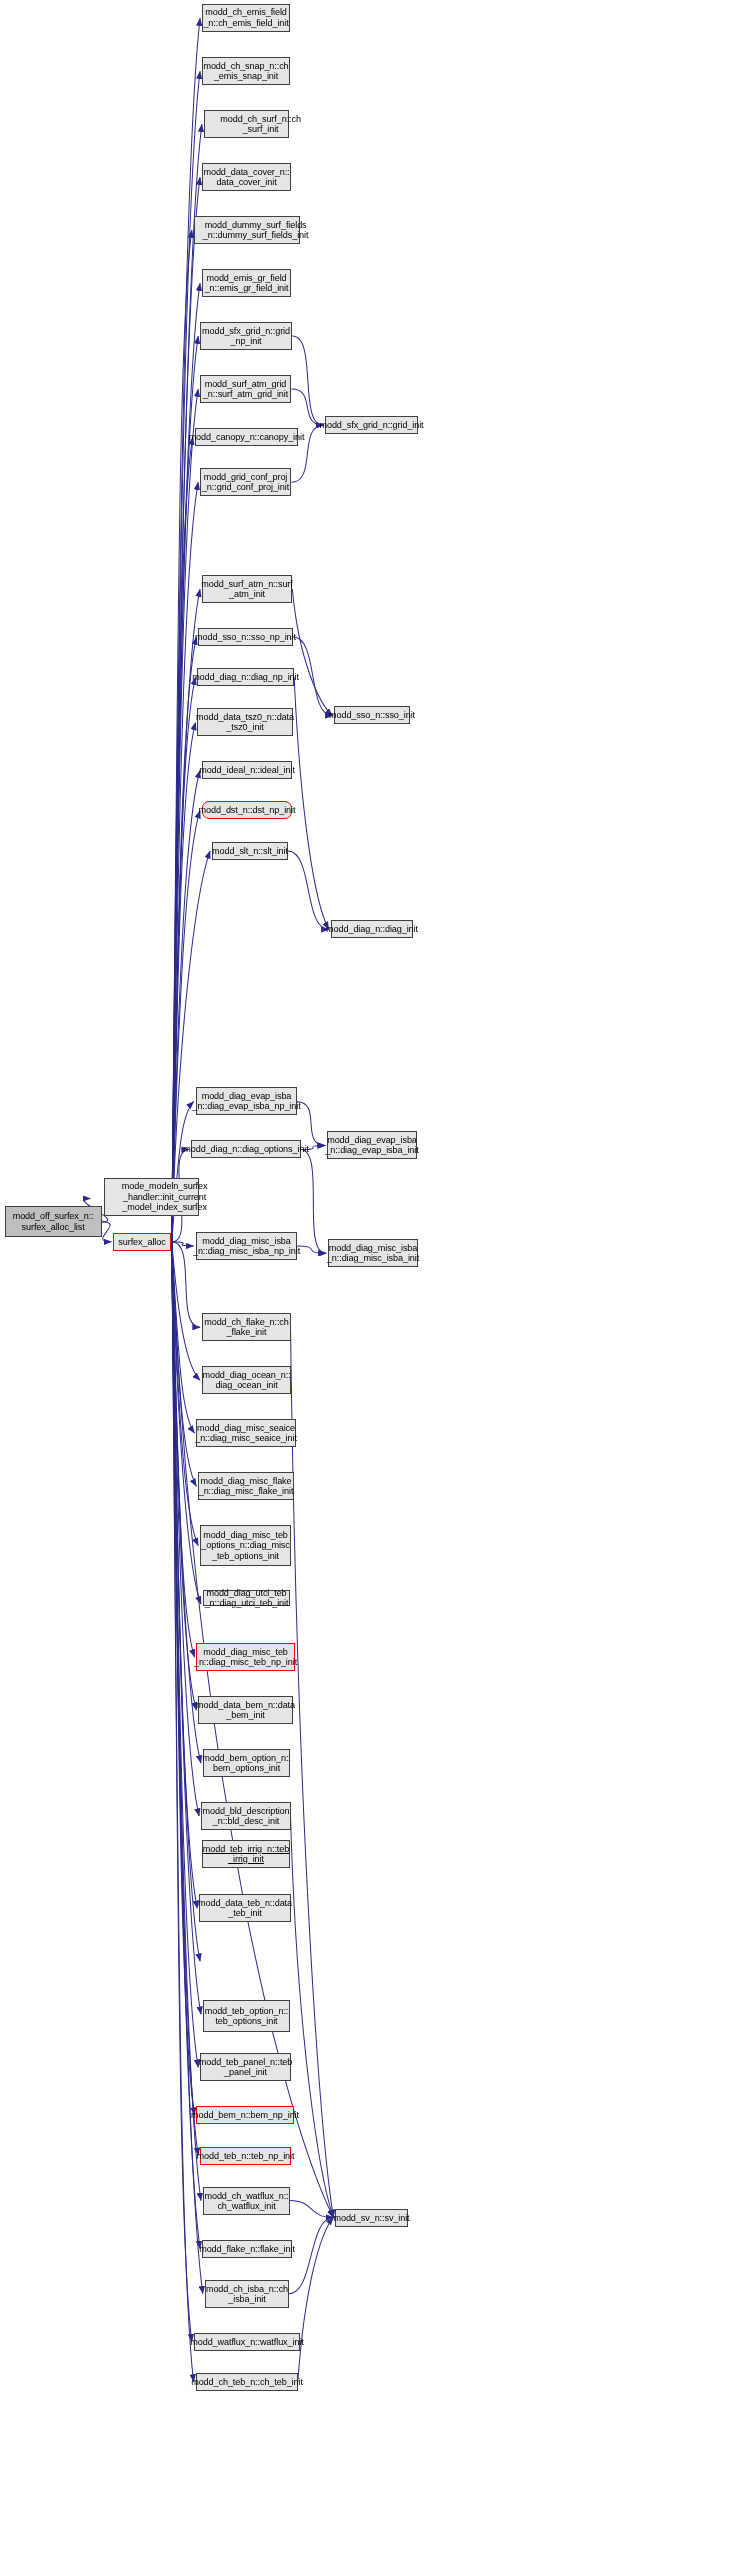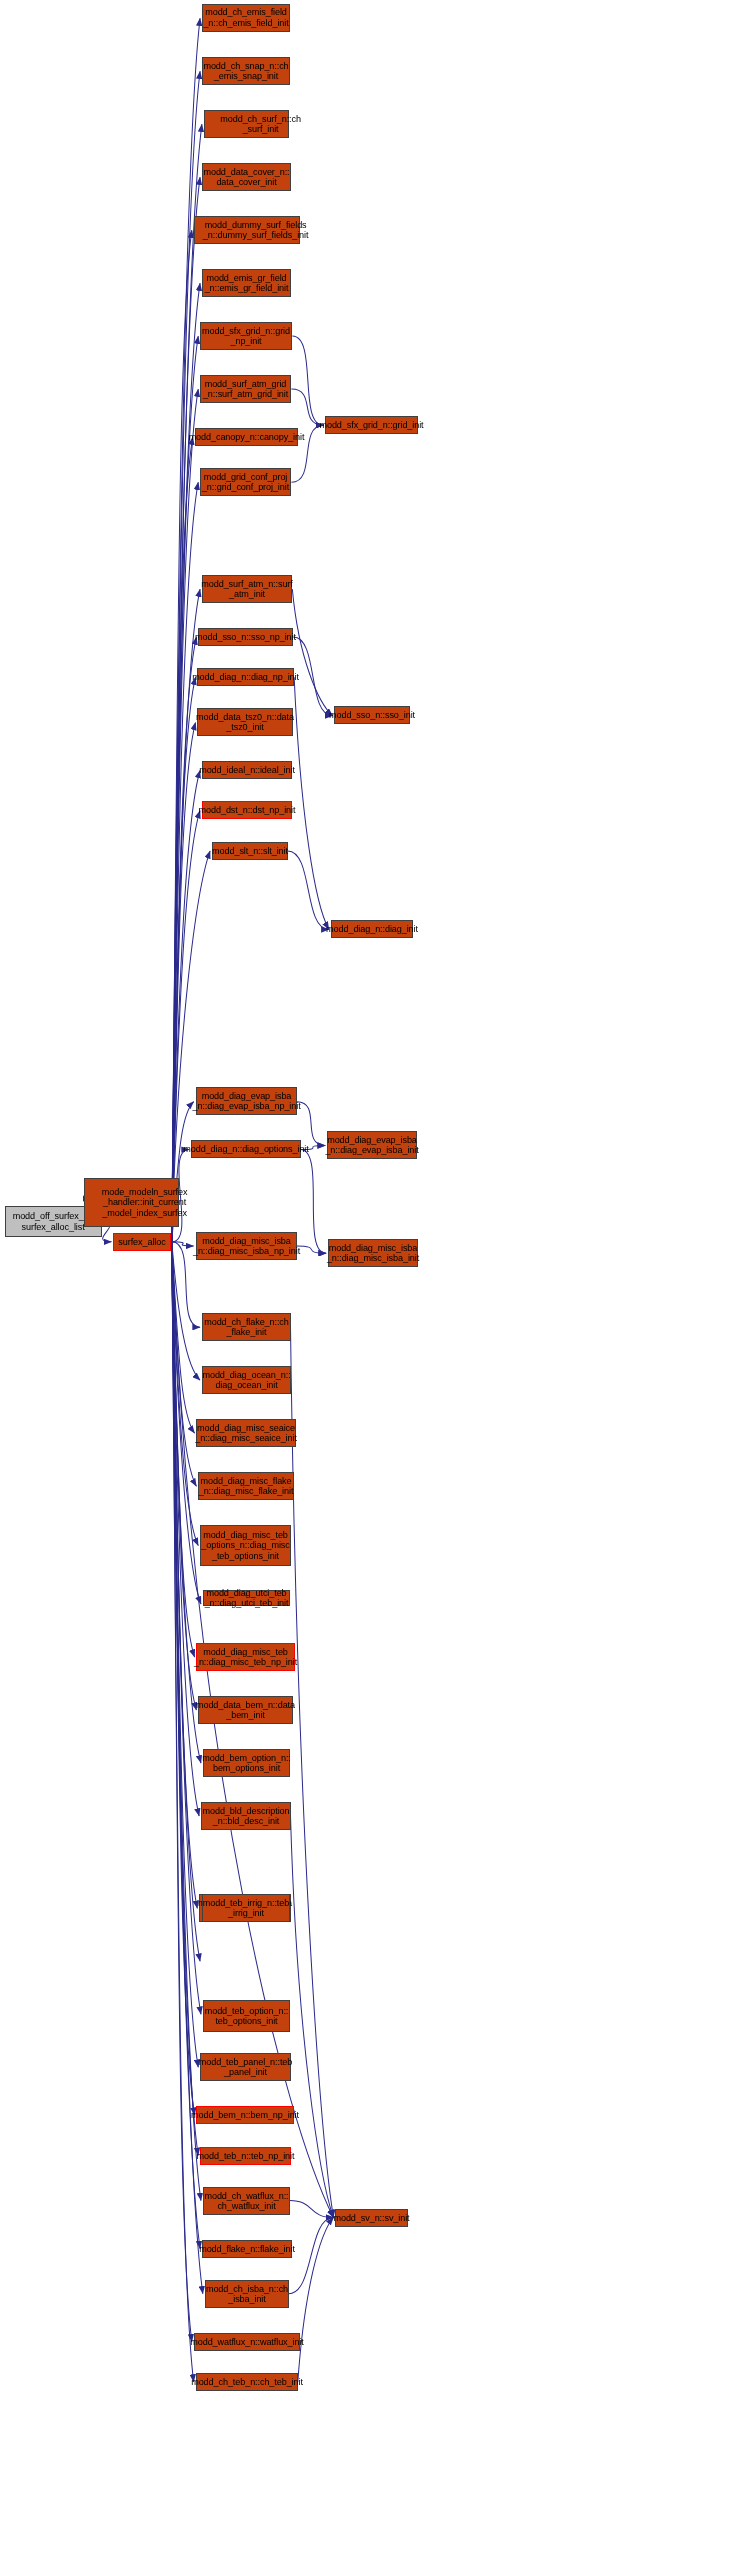--- a/index.html
+++ b/index.html
@@ -28,21 +28,21 @@
   .node {
     position: absolute;
     box-sizing: border-box;
     display: flex;
     align-items: center;
     justify-content: center;
     text-align: center;
     font-size: 9.1px;
     line-height: 10.5px;
     color: #000000;
-    background: #c2410c;
+    background: #e5e5e5;
     border: 0.9px solid #404040;
     letter-spacing: -0.1px;
     white-space: pre-line;
     padding: 0 1.8px;
   }
   .node.root {
     background: #bfbfbf;
     border: 0.9px solid #404040;
   }
   .node.hl {
@@ -118,21 +118,21 @@
         <path d="M 318 1452.5 C 325 1988.475, 349.6 2329.55, 365 2427" fill="none" stroke="#2a2a8c" stroke-width="1.1" marker-end="url(#arrow)"></path>
         <path d="M 318 1987.5 C 325 2229.225, 349.6 2383.05, 365 2427" fill="none" stroke="#2a2a8c" stroke-width="1.1" marker-end="url(#arrow)"></path>
         <path d="M 317 2408.5 C 345 2408.5, 337 2427, 365 2427" fill="none" stroke="#2a2a8c" stroke-width="1.1" marker-end="url(#arrow)"></path>
         <path d="M 316 2510.5 C 344 2510.5, 337 2427, 365 2427" fill="none" stroke="#2a2a8c" stroke-width="1.1" marker-end="url(#arrow)"></path>
         <path d="M 326 2607 C 333 2508, 349.6 2445, 365 2427" fill="none" stroke="#2a2a8c" stroke-width="1.1" marker-end="url(#arrow)"></path>
       </g>
   </svg>
   <div id="node-layer">
       <div class="node root" style="left: 4.6px; top: 1206px; width: 97px; height: 31px;">modd_off_surfex_n::
 surfex_alloc_list</div>
-      <div class="node" style="left: 84px; top: 1178px; width: 95px; height: 49px; padding-left: 28px;">mode_modeln_surfex
+      <div class="node" style="left: 104px; top: 1178px; width: 95px; height: 38px; padding-left: 28px;">mode_modeln_surfex
 _handler::init_current
 _model_index_surfex</div>
       <div class="node hl" style="left: 113px; top: 1233px; width: 58px; height: 18.3px;">surfex_alloc</div>
       <div class="node" style="left: 202px; top: 3.7px; width: 88px; height: 28px;">modd_ch_emis_field
 _n::ch_emis_field_init</div>
       <div class="node" style="left: 202px; top: 57px; width: 88px; height: 28px;">modd_ch_snap_n::ch
 _emis_snap_init</div>
       <div class="node" style="left: 204px; top: 110px; width: 85px; height: 28px; padding-left: 30px;">modd_ch_surf_n::ch
 _surf_init</div>
       <div class="node" style="left: 202px; top: 163px; width: 89px; height: 28px;">modd_data_cover_n::
@@ -148,21 +148,21 @@
       <div class="node" style="left: 195px; top: 428px; width: 103px; height: 18.3px;">modd_canopy_n::canopy_init</div>
       <div class="node" style="left: 200px; top: 468px; width: 91px; height: 28px;">modd_grid_conf_proj
 _n::grid_conf_proj_init</div>
       <div class="node" style="left: 202px; top: 575px; width: 90px; height: 28px;">modd_surf_atm_n::surf
 _atm_init</div>
       <div class="node" style="left: 198px; top: 628px; width: 95px; height: 18.3px;">modd_sso_n::sso_np_init</div>
       <div class="node" style="left: 197px; top: 668px; width: 97px; height: 18.3px;">modd_diag_n::diag_np_init</div>
       <div class="node" style="left: 197px; top: 708px; width: 96px; height: 28px;">modd_data_tsz0_n::data
 _tsz0_init</div>
       <div class="node" style="left: 202px; top: 761px; width: 90px; height: 18.3px;">modd_ideal_n::ideal_init</div>
-      <div class="node hl" style="left: 202px; top: 801px; width: 90px; height: 18.3px;">modd_dst_n::dst_np_init</div>
+      <div class="node hl" style="left: 202px; top: 801px; width: 90px; height: 18.3px; border-radius: 7px;">modd_dst_n::dst_np_init</div>
       <div class="node" style="left: 212px; top: 842px; width: 76px; height: 18.3px;">modd_slt_n::slt_init</div>
       <div class="node" style="left: 196px; top: 1087px; width: 101px; height: 28px;">modd_diag_evap_isba
 _n::diag_evap_isba_np_init</div>
       <div class="node" style="left: 191px; top: 1140px; width: 110px; height: 18.3px;">modd_diag_n::diag_options_init</div>
       <div class="node" style="left: 196px; top: 1232px; width: 101px; height: 28px;">modd_diag_misc_isba
 _n::diag_misc_isba_np_init</div>
       <div class="node" style="left: 202px; top: 1313px; width: 89px; height: 28px;">modd_ch_flake_n::ch
 _flake_init</div>
       <div class="node" style="left: 202px; top: 1366px; width: 89px; height: 28px;">modd_diag_ocean_n::
 diag_ocean_init</div>
@@ -178,21 +178,21 @@
       <div class="node hl" style="left: 196px; top: 1643px; width: 99px; height: 28px;">modd_diag_misc_teb
 _n::diag_misc_teb_np_init</div>
       <div class="node" style="left: 198px; top: 1696px; width: 95px; height: 28px;">modd_data_bem_n::data
 _bem_init</div>
       <div class="node" style="left: 203px; top: 1749px; width: 87px; height: 28px;">modd_bem_option_n::
 bem_options_init</div>
       <div class="node" style="left: 201px; top: 1802px; width: 90px; height: 28px;">modd_bld_description
 _n::bld_desc_init</div>
       <div class="node" style="left: 199px; top: 1894px; width: 92px; height: 28px;">modd_data_teb_n::data
 _teb_init</div>
-      <div class="node" style="left: 202px; top: 1894px; width: 88px; height: 28px;">modd_teb_irrig_n::teb
+      <div class="node" style="left: 202px; top: 1840px; width: 88px; height: 28px; text-decoration: underline;">modd_teb_irrig_n::teb
 _irrig_init</div>
       <div class="node" style="left: 203px; top: 2000px; width: 87px; height: 32px;">modd_teb_option_n::
 teb_options_init</div>
       <div class="node" style="left: 200px; top: 2053px; width: 91px; height: 28px;">modd_teb_panel_n::teb
 _panel_init</div>
       <div class="node hl" style="left: 196px; top: 2106px; width: 98px; height: 18.3px;">modd_bem_n::bem_np_init</div>
       <div class="node hl" style="left: 200px; top: 2147px; width: 91px; height: 18.3px;">modd_teb_n::teb_np_init</div>
       <div class="node" style="left: 203px; top: 2187px; width: 87px; height: 28px;">modd_ch_watflux_n::
 ch_watflux_init</div>
       <div class="node" style="left: 202px; top: 2240px; width: 90px; height: 18.3px;">modd_flake_n::flake_init</div>

